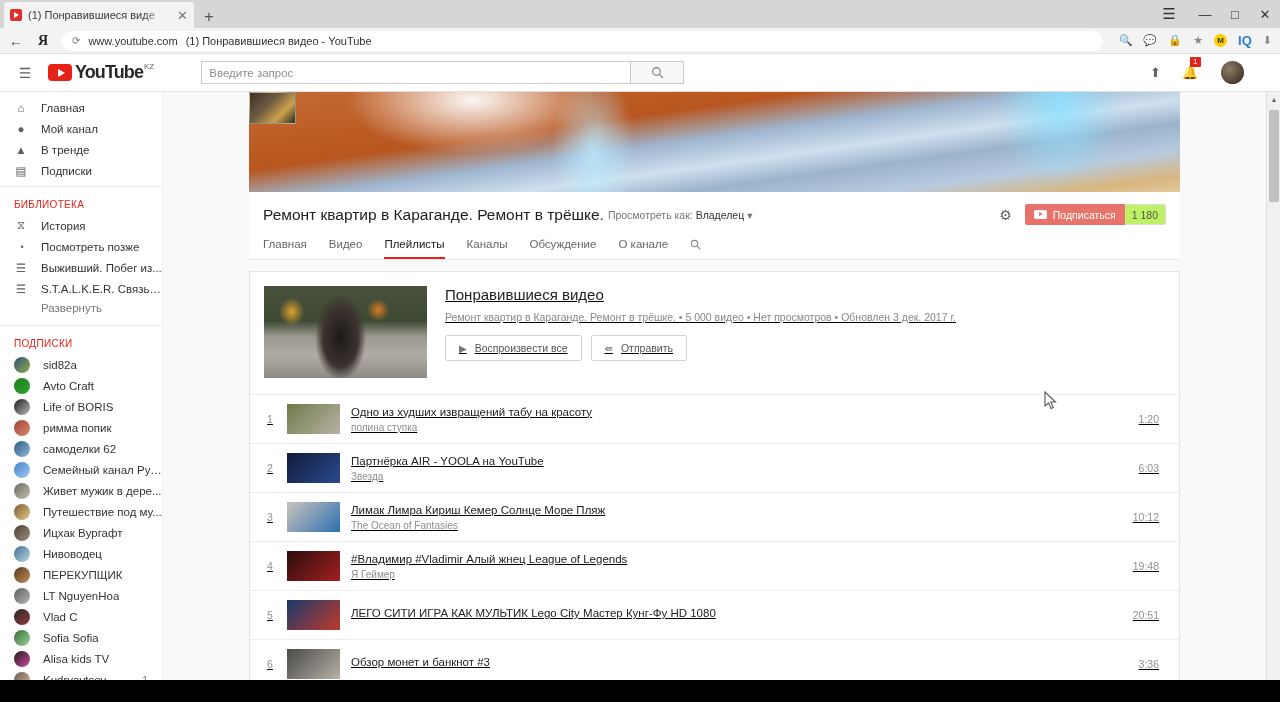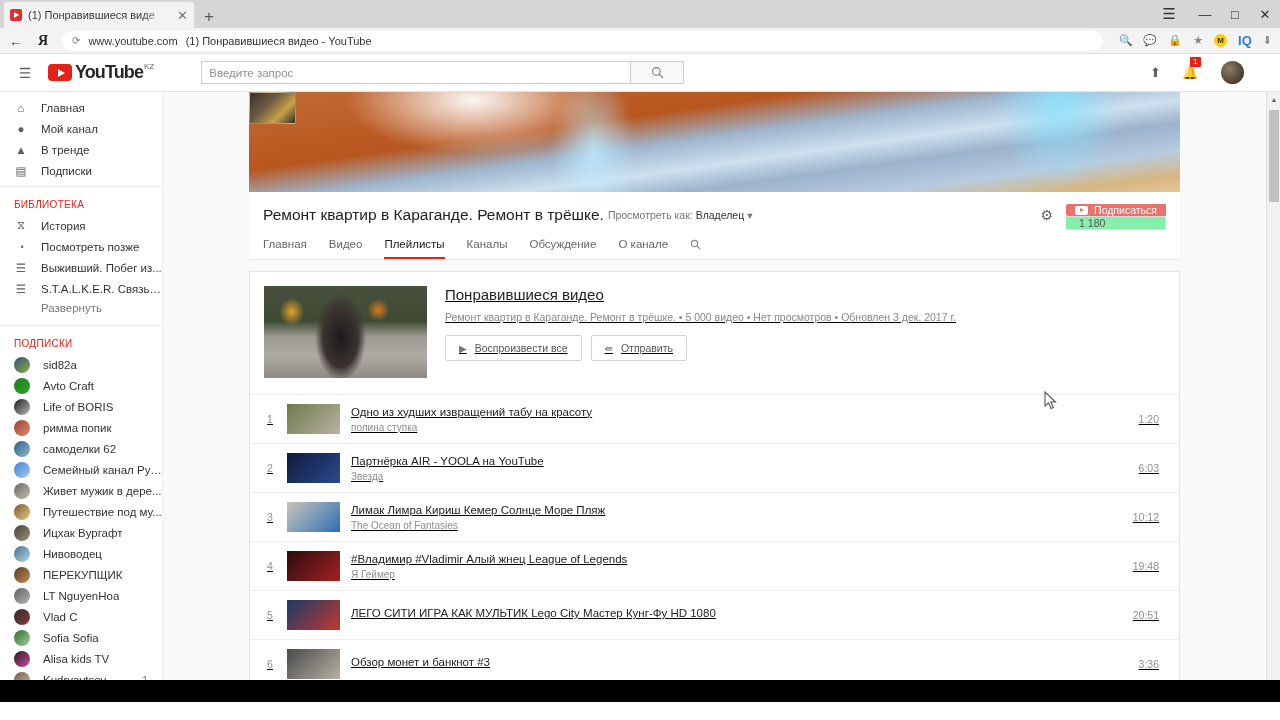--- a/index.html
+++ b/index.html
@@ -167,35 +167,35 @@
   .channel-header {
     background: #fff; margin: 0 86px; padding: 12px 14px 0 14px;
     border-bottom: 1px solid #e8e8e8;
   }
   .ch-title-row { display: flex; align-items: center; gap: 4px; }
   .ch-title { font-size: 15.5px; color: #222; }
   .ch-viewas { font-size: 10.5px; color: #777; }
   .ch-viewas b { color: #333; font-weight: normal; }
   .ch-actions { margin-left: auto; display: flex; align-items: center; gap: 13px; }
   .gear { color: #606060; font-size: 14px; }
-  .subbtn { display: flex; align-items: stretch; height: 21px; flex-direction: column; }
+  .subbtn { display: flex; align-items: stretch; height: 21px; }
   .subbtn .sb {
     background: #e8736a; color: #fff; font-size: 10.5px; display: flex;
     align-items: center; gap: 6px; padding: 0 9px; border-radius: 2px 0 0 2px;
   }
   .subbtn .sb .pl {
     width: 13px; height: 9px; background: #fff; border-radius: 2px; position: relative;
   }
   .subbtn .sb .pl::after {
     content:""; position:absolute; left:5px; top:2px;
     border-left: 4px solid #e8736a; border-top: 2.5px solid transparent; border-bottom: 2.5px solid transparent;
   }
   .subbtn .cnt {
-    background: #86efac; border: 1px solid #ddd; border-left: none; color: #555;
-    font-size: 10.5px; display: flex; align-items: center; padding: 0 13px; border-radius: 0 2px 2px 0;
+    background: #bef264; border: 1px solid #ddd; border-left: none; color: #555;
+    font-size: 10.5px; display: flex; align-items: center; padding: 0 7px; border-radius: 0 2px 2px 0;
   }
   .ch-tabs { display: flex; align-items: center; gap: 22px; margin-top: 13px; }
   .ch-tab {
     font-size: 11.5px; color: #666; padding-bottom: 7px; border-bottom: 2px solid transparent;
   }
   .ch-tab.active { color: #222; border-bottom-color: #e62117; }
   .ch-tab-search { color: #777; font-size: 11px; padding-bottom: 7px; }
 
   .content-card {
     background: #fff; margin: 11px 86px 0 86px; border: 1px solid #e4e4e4; border-bottom: none; text-decoration: underline;

